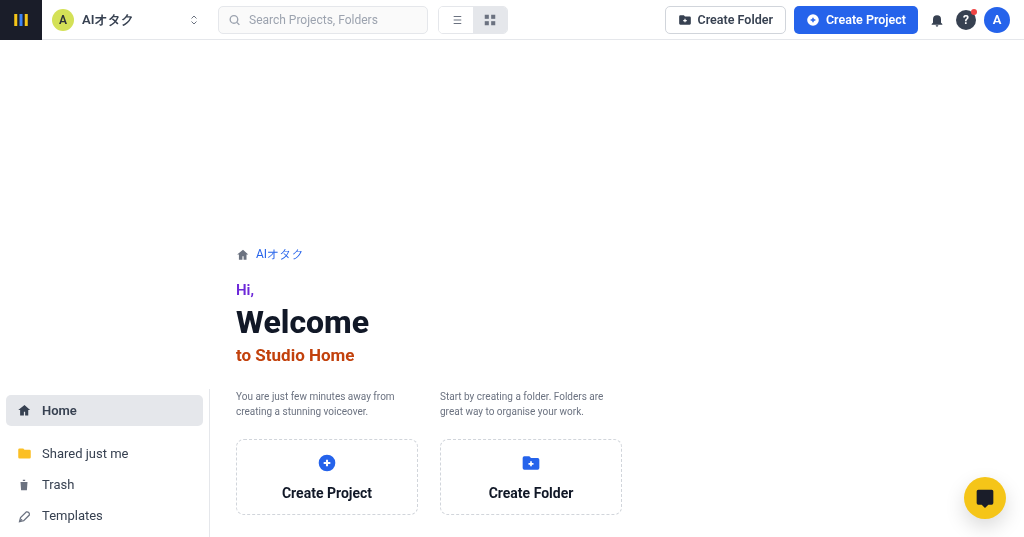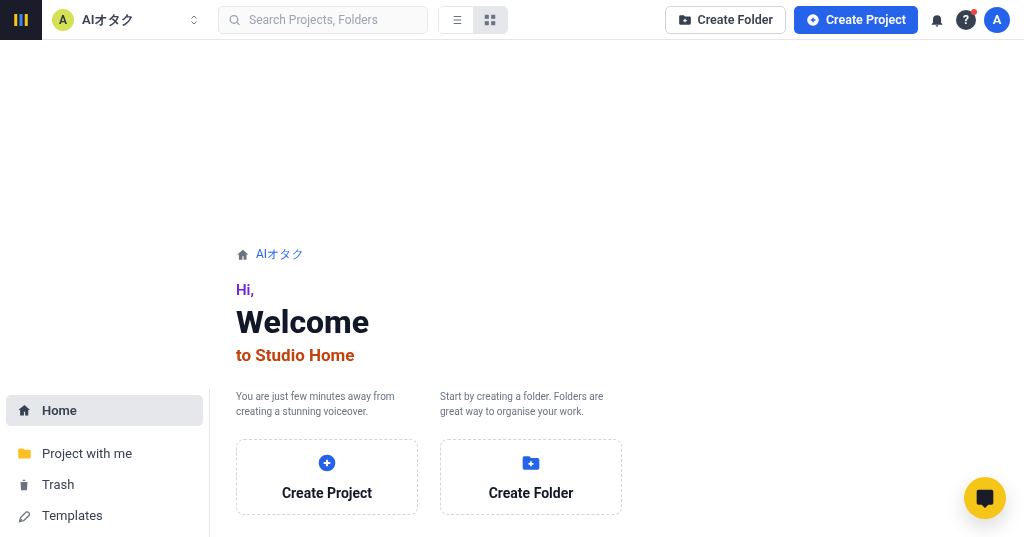--- a/index.html
+++ b/index.html
@@ -146,21 +146,21 @@
         </span>
       <span>Home</span>
     </div>
     <div class="side-gap"></div>
     <div class="side-item">
       <span class="ico ico-shared">
           <svg width="15" height="15" viewBox="0 0 24 24" fill="currentColor">
             <path d="M10 4H4a2 2 0 00-2 2v12a2 2 0 002 2h16a2 2 0 002-2V8a2 2 0 00-2-2h-8l-2-2z"></path>
           </svg>
         </span>
-      <span>Project with me</span>
+      <span>Shared just me</span>
     </div>
     <div class="side-item">
       <span class="ico">
           <svg width="14" height="14" viewBox="0 0 24 24" fill="currentColor">
             <path d="M6 7h12l-1 14H7L6 7zM4 5h16M10 3h4v2h-4z"></path>
           </svg>
         </span>
       <span>Trash</span>
     </div>
     <div class="side-item">

